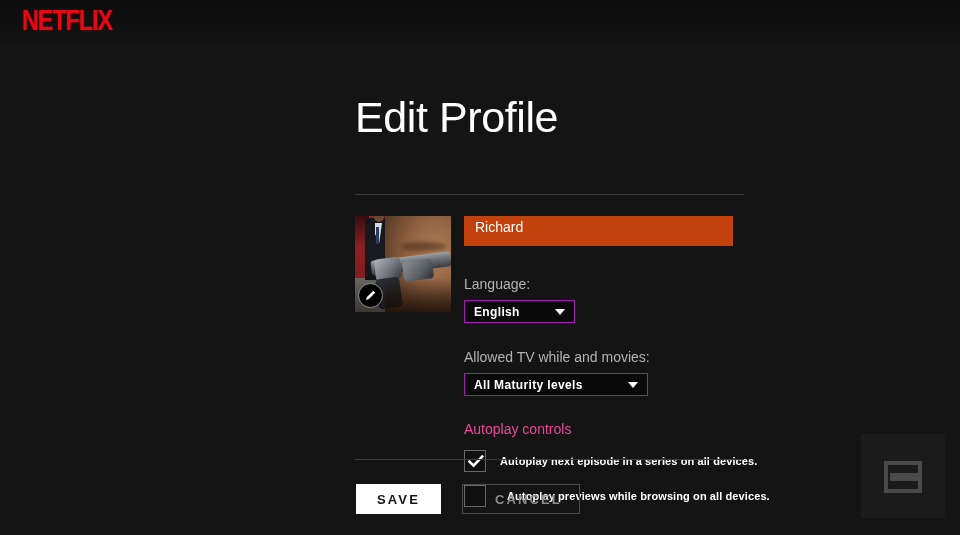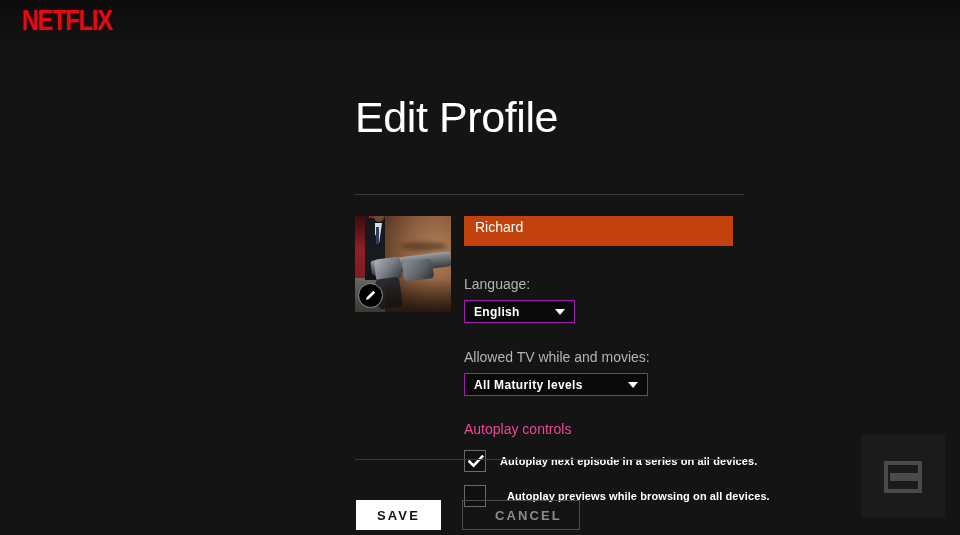--- a/index.html
+++ b/index.html
@@ -315,21 +315,21 @@
     left: 355px;
     top: 459px;
     width: 389px;
     height: 1px;
     background: #3a3a3a;
   }
 
   .actions {
     position: absolute;
     left: 356px;
-    top: 500px;
+    top: 484px;
     display: flex;
     align-items: center;
   }
 
   .btn {
     height: 30px;
     display: inline-flex;
     align-items: center;
     justify-content: center;
     font-family: "Liberation Sans", sans-serif;

